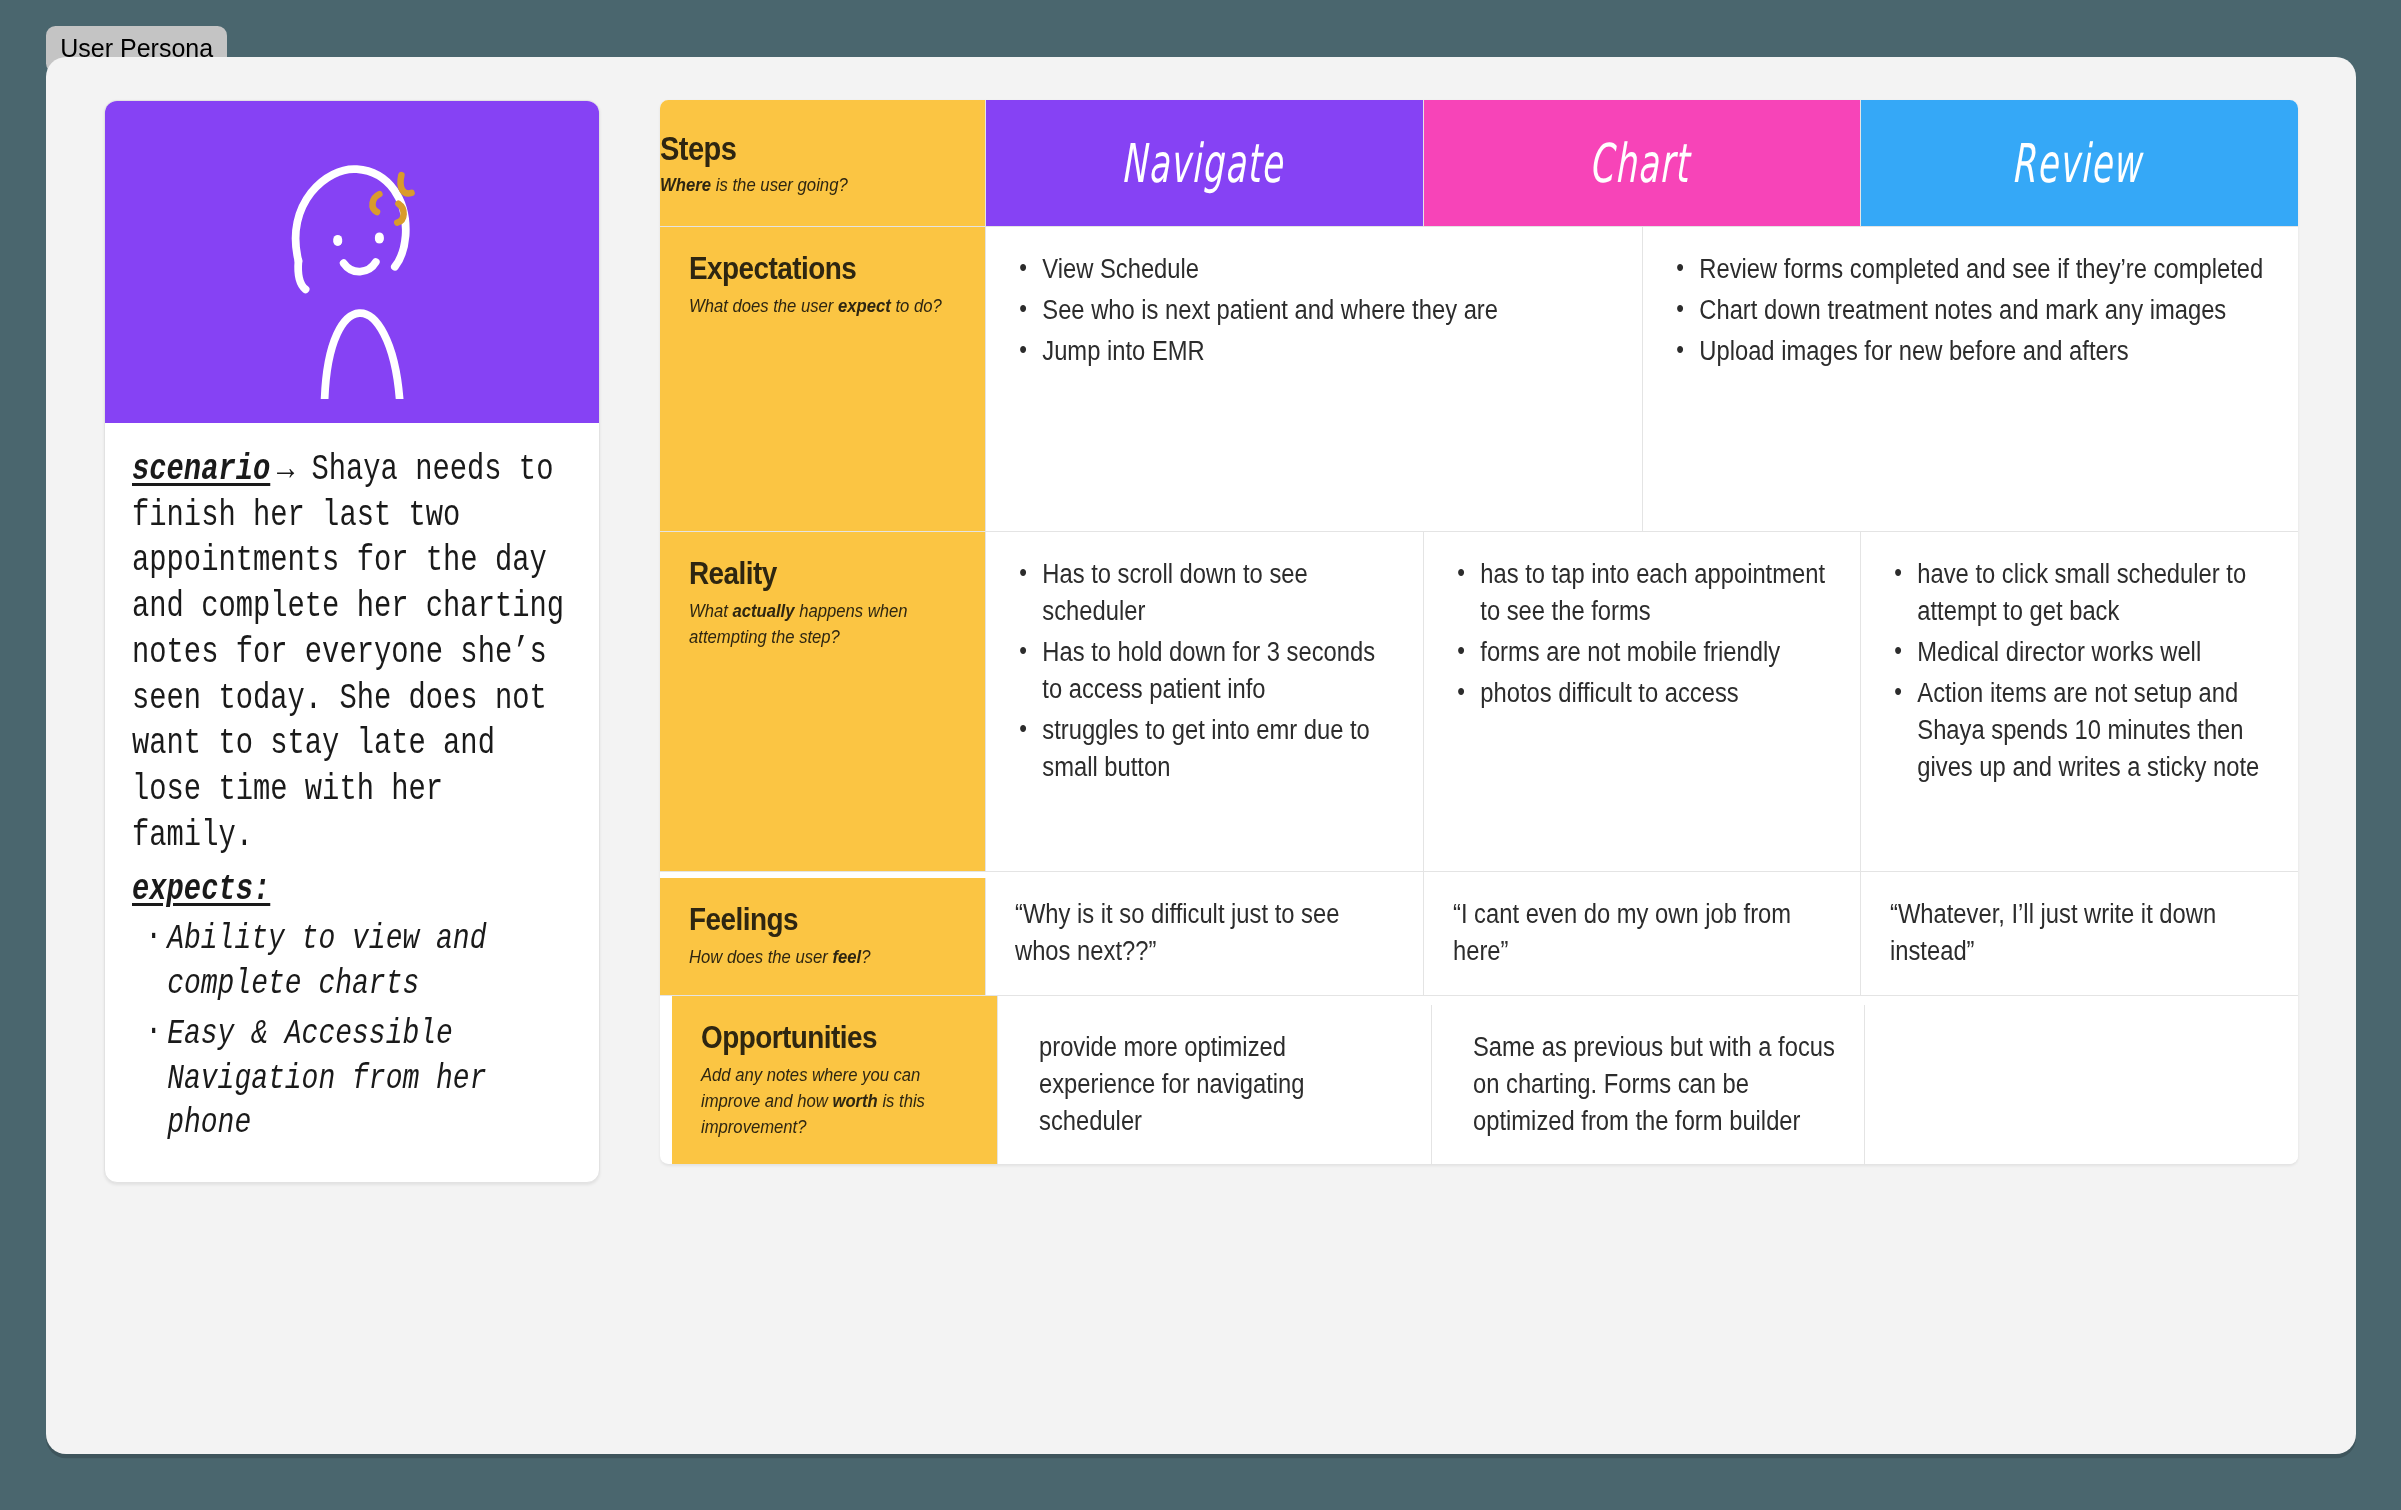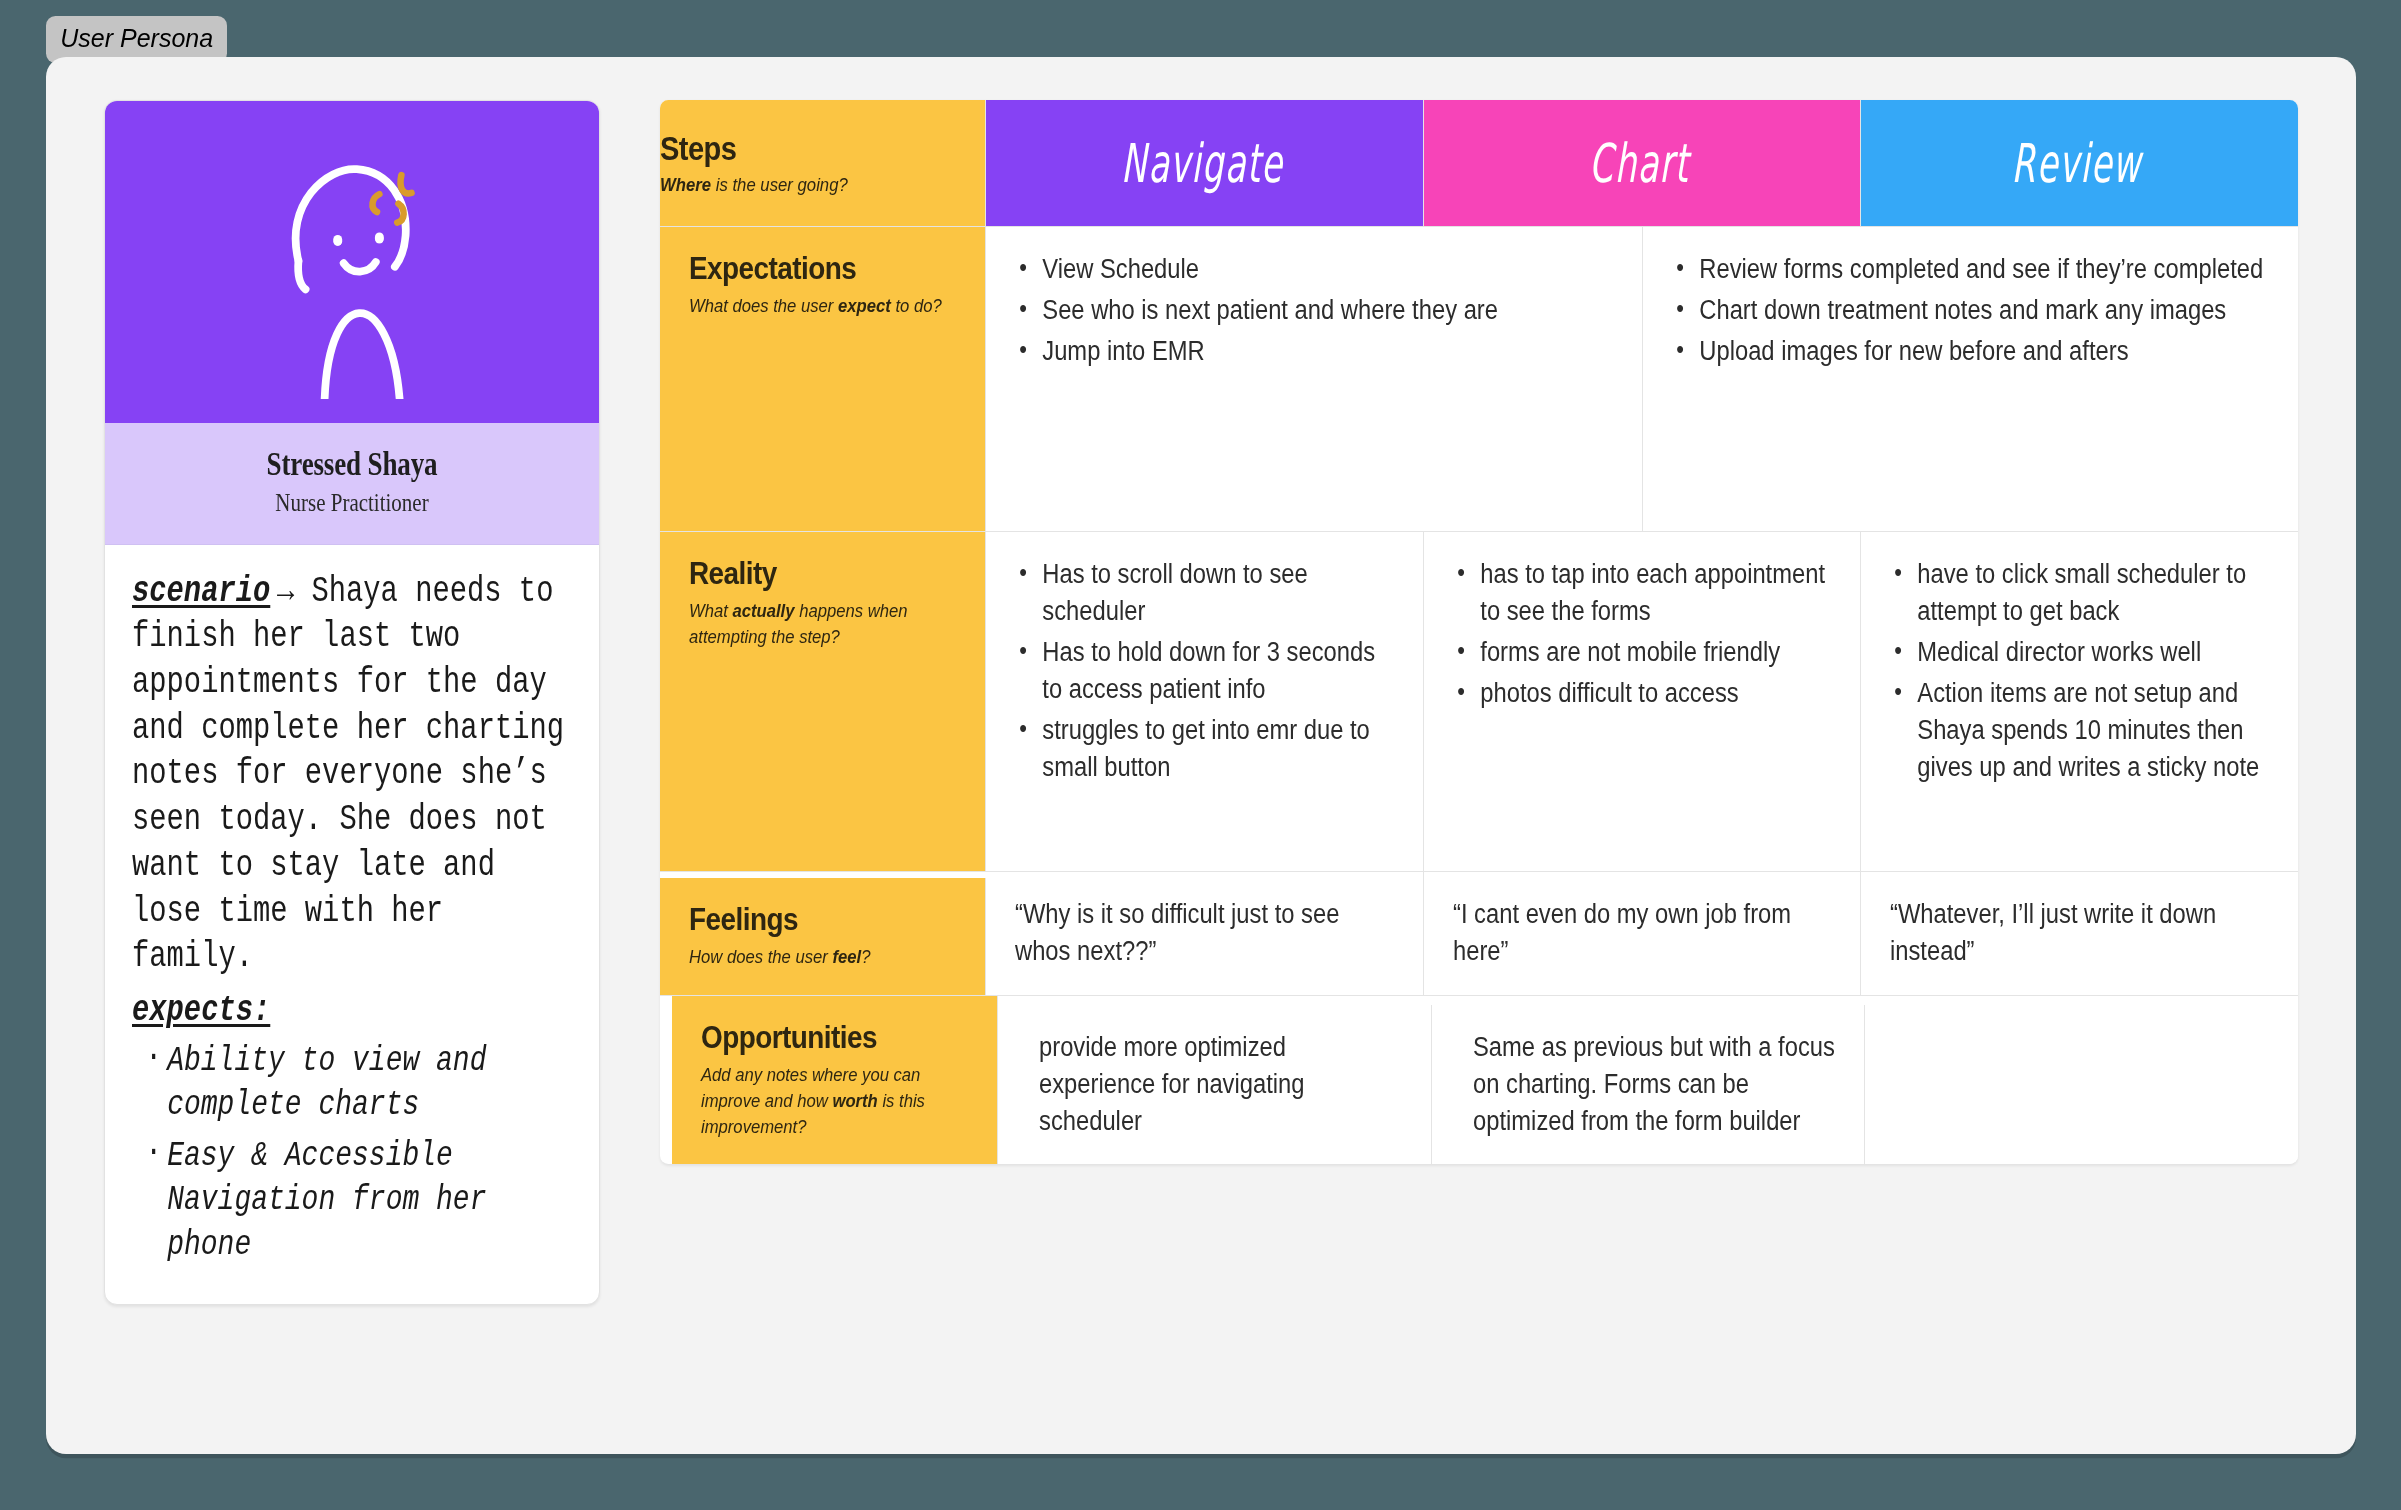--- a/index.html
+++ b/index.html
@@ -9,31 +9,30 @@
     width: 2401px;
     height: 1510px;
     background: #4a666e;
     font-family: "Liberation Sans", sans-serif;
     overflow: hidden;
   }
 
   
   .frame-label {
     position: absolute;
-    top: 16px;
+    top: 26px;
     left: 46px;
     background: #c4c4c4;
     color: #000;
     font-family: "Liberation Sans", sans-serif;
     font-size: 25px;
     line-height: 1;
     padding: 10px 14.3px 12px 14.3px;
     border-radius: 9.5px;
     white-space: nowrap;
-    font-style: italic;
   }
 
   
   .board {
     position: absolute;
     left: 46px;
     top: 57px;
     width: 2310px;
     height: 1397px;
     background: #f3f3f3;
@@ -310,24 +309,20 @@
             <path d="M256 188 l0 3"></path>
           </g>
           <g fill="none" stroke="#d99b2c" stroke-width="11" stroke-linecap="round">
             <path d="M293 84 C 288 106, 296 118, 310 114"></path>
             <path d="M256 116 C 243 122, 240 140, 252 146"></path>
             <path d="M288 132 C 300 140, 300 160, 286 164"></path>
           </g>
         </svg>
       </div>
 
-      <div class="persona-nameplate">
-        <div class="persona-name">Stressed Shaya</div>
-        <div class="persona-role">Nurse Practitioner</div>
-      </div>
 
       <div class="persona-body">
         <div class="scenario-para">
           <span class="lead-word">scenario</span><span style="margin-left:8.3px">→</span><span> Shaya needs to finish her last two appointments for the day and complete her charting notes for everyone she’s seen today. She does not want to stay late and lose time with her family.</span>
         </div>
         <div class="expects-label">expects:</div>
         <ul class="expects-list">
           <li>Ability to view and complete charts</li>
           <li>Easy &amp; Accessible Navigation from her phone</li>
         </ul>

